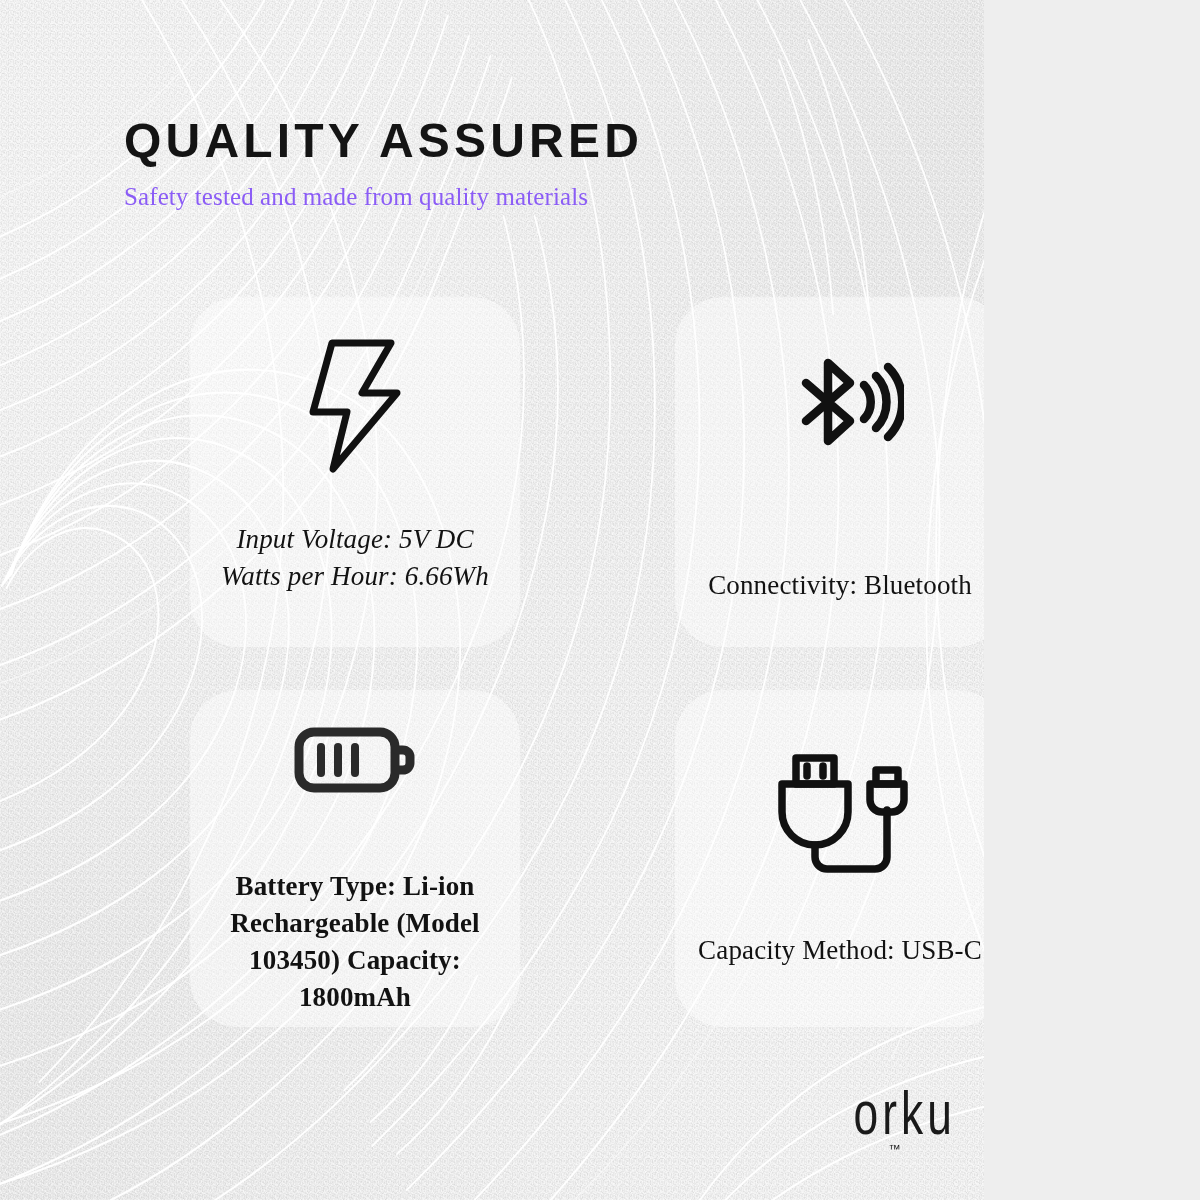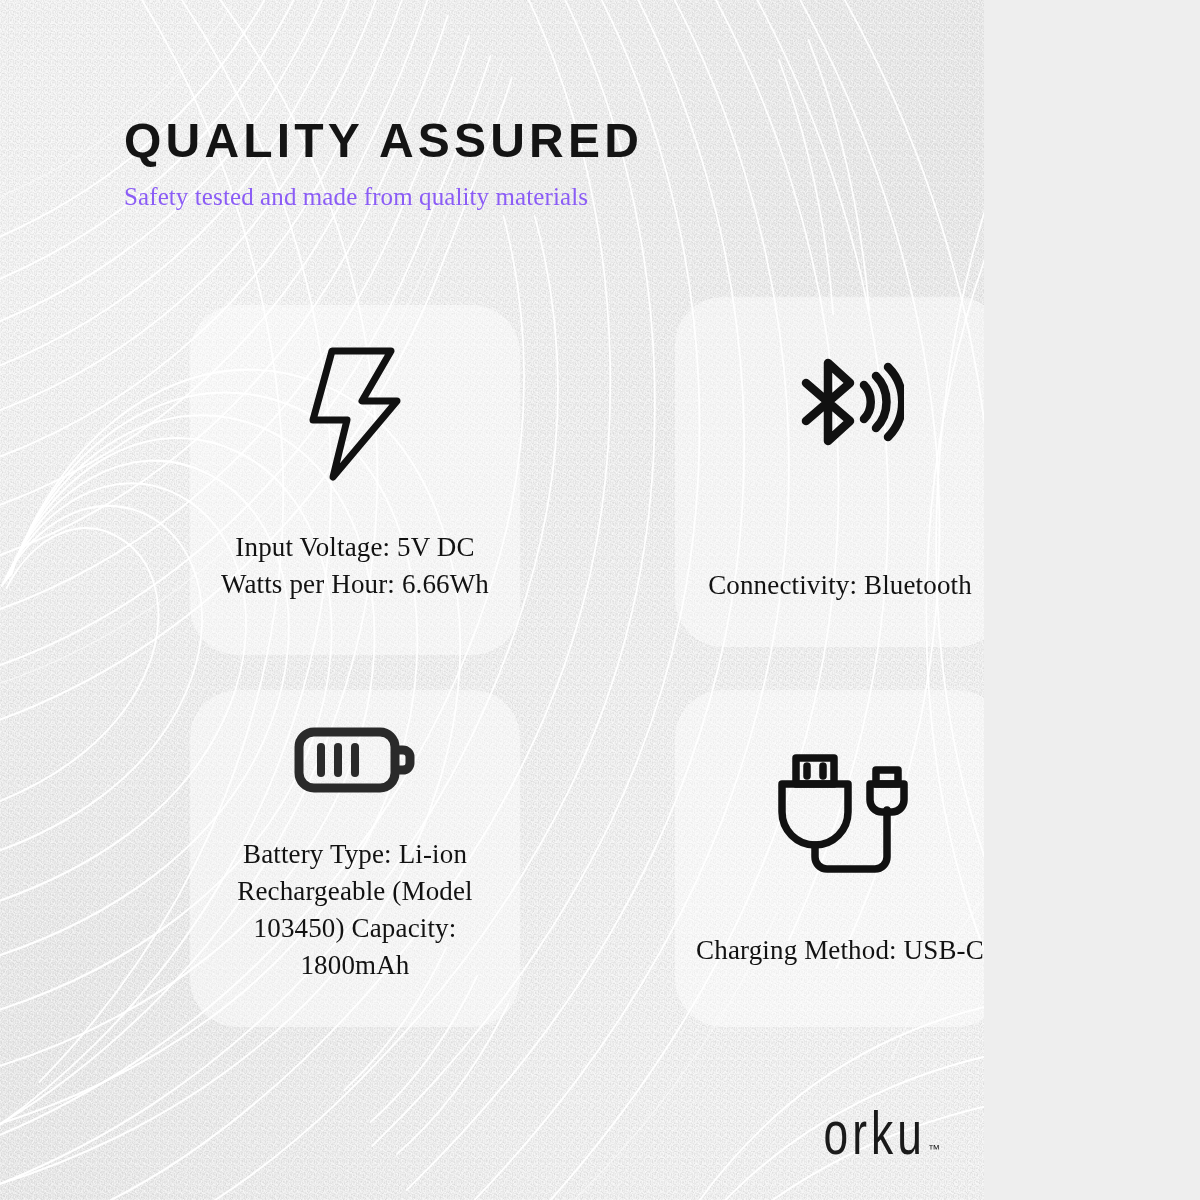--- a/index.html
+++ b/index.html
@@ -73,47 +73,47 @@
     width:830px;height:730px;
   }
   .card{
     position:absolute;
     width:330px;
     border-radius:48px;
     background:rgba(255,255,255,.46);
     display:flex;flex-direction:column;align-items:center;
     box-sizing:border-box;
   }
-  .card.c1{left:0;   top:8px;   height:350px;padding-top:38px;}
+  .card.c1{left:0;   top:0;   height:350px;padding-top:38px;font-style:italic;}
   .card.c2{left:485px;top:0;   height:350px;padding-top:52px;gap:44px;}
   .card.c3{left:0;   top:393px;height:337px;padding-top:30px;}
   .card.c4{left:485px;top:393px;height:337px;padding-top:38px;}
 
   .card-icon{display:flex;align-items:center;justify-content:center;}
   .card-icon svg{display:block;}
 
   .card-text{
     font-family:"Liberation Serif", serif;
     font-size:27px;
     line-height:1.37;
     color:#121212;
     text-align:center;
     margin:0;
     padding:0 14px;
     letter-spacing:.15px;
   }
   .c1 .card-text{margin-top:44px;}
   .c2 .card-text{margin-top:66px;}
-  .c3 .card-text{margin-top:36px;}
+  .c3 .card-text{margin-top:68px;font-weight:bold;}
   .c4 .card-text{margin-top:58px;}
 
   
   .logo{
-    position:absolute;right:44px;bottom:38px;
-    display:flex;align-items:flex-end;
+    position:absolute;right:28px;bottom:38px;
+    display:flex;align-items:center;flex-direction:column;
   }
   .logo-word{
     font-family:"Liberation Sans", sans-serif;
     font-weight:300;
     font-size:54px;
     letter-spacing:5px;
     color:#1a1a1a;
     line-height:.92;
     transform:scaleX(.82) scaleY(1.12);
     transform-origin:right bottom;
@@ -256,21 +256,21 @@
 
             <path d="M10 56 H76 V84 A33 33 0 0 1 43 117 A33 33 0 0 1 10 84 Z"></path>
 
             <path d="M43 117 V123 A0 0 0 0 0 43 123 V129 A12 12 0 0 0 55 141 H103 A12 12 0 0 0 115 129 V82"></path>
 
             <path d="M104 42 H126 V56 H104 Z"></path>
             <path d="M98 56 H132 V72 A12 12 0 0 1 120 84 H110 A12 12 0 0 1 98 72 Z"></path>
           </g>
         </svg>
       </div>
-      <p class="card-text">Charging Method: USB-C</p>
+      <p class="card-text">Capacity Method: USB-C</p>
     </div>
 
   </div>
 
   <div class="logo">
     <span class="logo-word">orku</span>
     <span class="logo-tm">™</span>
   </div>
 
 </div>

